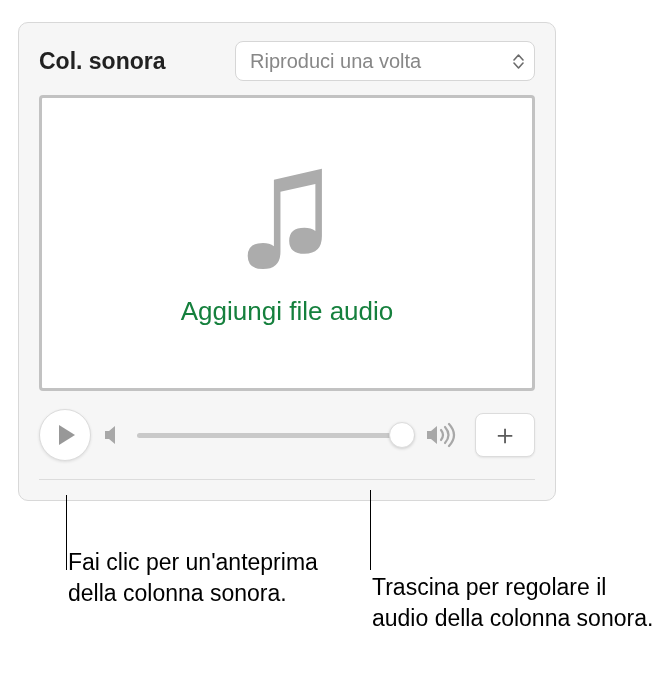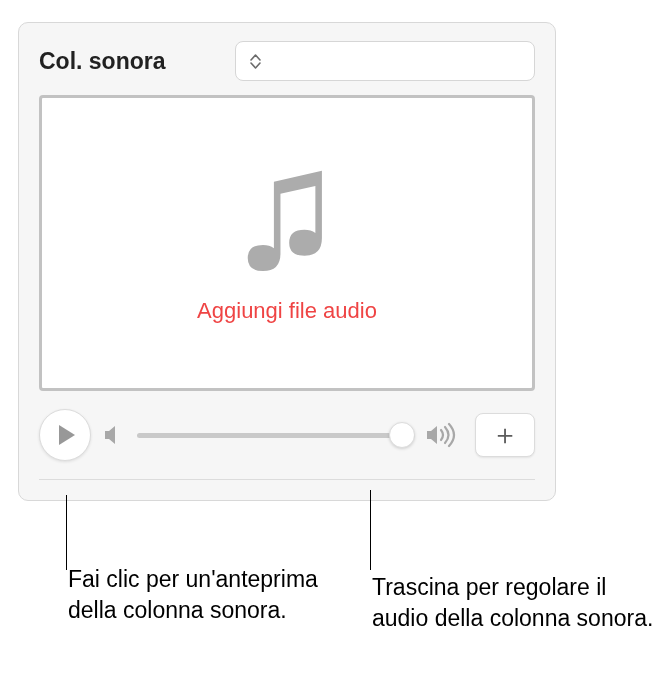--- a/index.html
+++ b/index.html
@@ -71,22 +71,22 @@
       align-items: center;
       justify-content: center;
       gap: 16px;
       margin-bottom: 18px;
     }
     .music-note {
       width: 110px;
       height: 120px;
     }
     .dropzone-text {
-      font-size: 22px;
-      color: #ef4444;
+      font-size: 26px;
+      color: #15803d;
     }
     .controls-row {
       display: flex;
       align-items: center;
       gap: 10px;
       width: 100%;
     }
     .play-button {
       width: 52px;
       height: 52px;
@@ -175,20 +175,21 @@
     }
   </style>
 </head>
 <body>
 
 <div class="panel">
 
   <div class="header-row">
     <div class="section-title">Col. sonora</div>
     <div class="dropdown">
+      <span class="dropdown-label">Riproduci una volta</span>
       <span class="dropdown-arrows">
         <svg width="11" height="7" viewBox="0 0 11 7">
             <path d="M1 6 L5.5 1 L10 6" stroke="#6b6b6b" stroke-width="1.6" fill="none" stroke-linecap="round" stroke-linejoin="round"></path>
           </svg>
         <svg width="11" height="7" viewBox="0 0 11 7">
             <path d="M1 1 L5.5 6 L10 1" stroke="#6b6b6b" stroke-width="1.6" fill="none" stroke-linecap="round" stroke-linejoin="round"></path>
           </svg>
       </span>
     </div>
   </div>
@@ -226,14 +227,14 @@
     </div>
   </div>
 
   <div class="bottom-divider"></div>
 
 </div>
 
 <div class="callout-line" style="left:66px; top:495px; width:1px; height:75px;"></div>
 <div class="callout-line" style="left:370px; top:490px; width:1px; height:80px;"></div>
 
-<div class="callout-text" style="left:68px; top:564px; width:255px;">Fai clic per un'anteprima della colonna sonora.</div>
+<div class="callout-text" style="left:68px; top:547px; width:255px;">Fai clic per un'anteprima della colonna sonora.</div>
 <div class="callout-text" style="left:372px; top:572px; width:290px;">Trascina per regolare il audio della colonna sonora.</div>
 
 </body></html>

